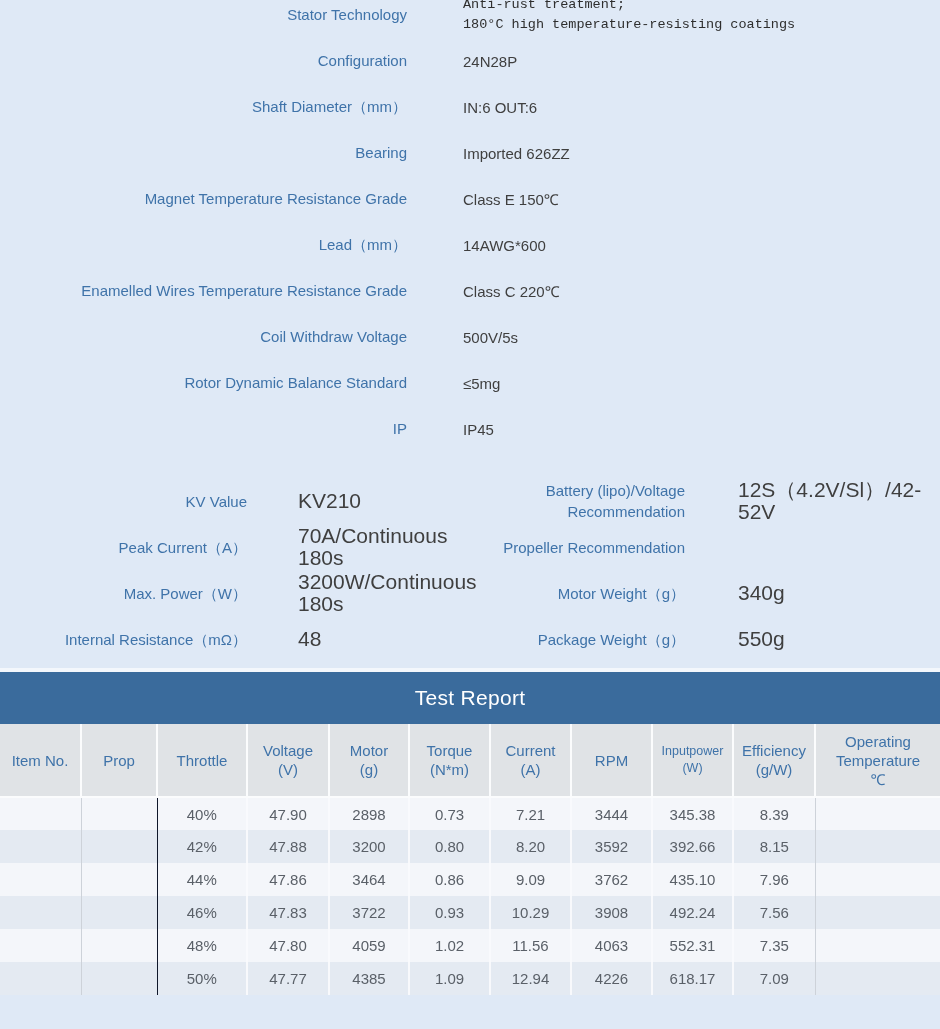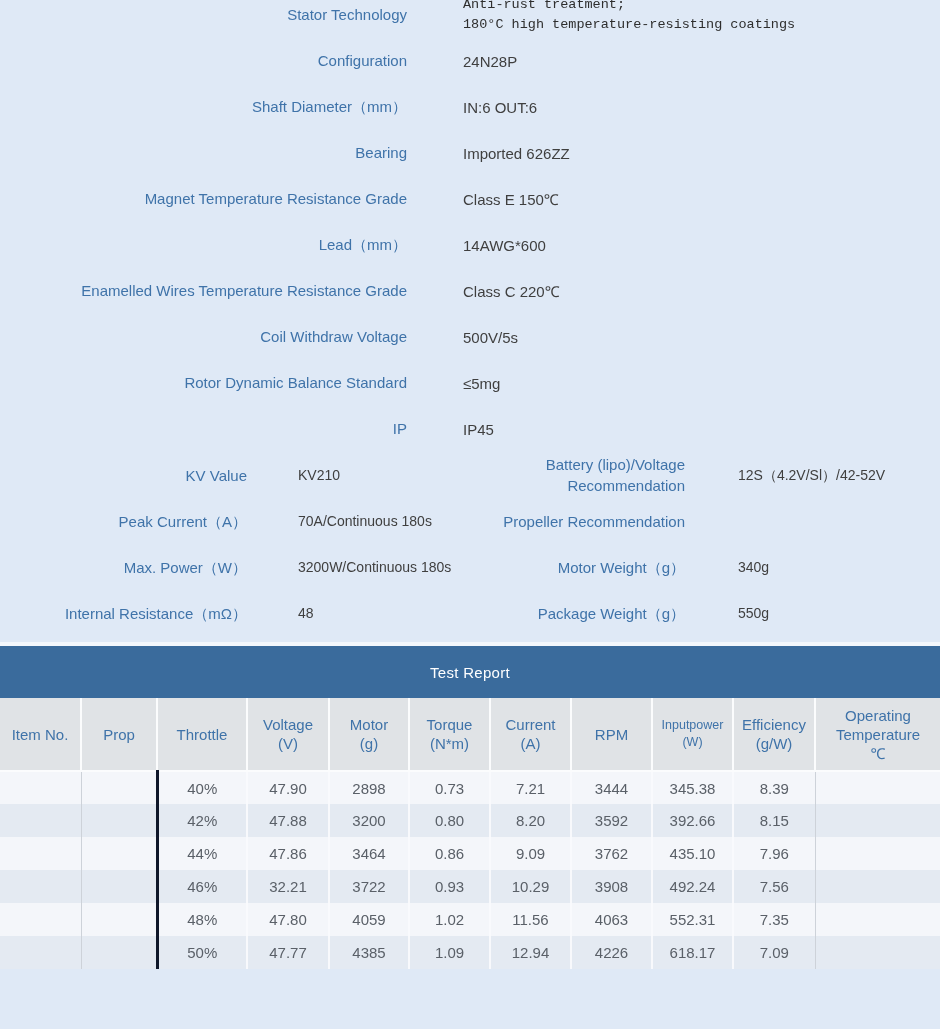--- a/index.html
+++ b/index.html
@@ -20,49 +20,49 @@
   .page{position:relative;width:940px;height:1029px;overflow:hidden;background:var(--page-bg);}
 
   
   .spec1{margin-top:-8px;}
   .s1-row{display:flex;align-items:center;height:46px;}
   .s1-label{width:407px;text-align:right;color:var(--accent-blue);font-size:15px;line-height:20px;}
   .s1-value{margin-left:56px;color:var(--value-text);font-size:15px;line-height:21px;}
   .s1-value.mono{font-family:"Liberation Mono","DejaVu Sans Mono",monospace;font-size:13.5px;line-height:20px;color:#2e2e2e;}
 
   
-  .spec2{}
+  .spec2{margin-top:26px;}
   .s2-row{display:grid;grid-template-columns:247px 226px 212px 255px;align-items:center;min-height:46px;}
   .s2-label{text-align:right;color:var(--accent-blue);font-size:15px;line-height:21px;}
-  .s2-value{padding-left:51px;color:var(--value-text);font-size:14px;line-height:22px;}
+  .s2-value{padding-left:51px;color:var(--value-text);font-size:21px;line-height:22px;}
   .s2-value.right{padding-left:53px;}
 
   
   .divider{height:4px;background:#f3f7fc;margin-top:6px;}
   .banner{height:52px;background:var(--banner-bg);color:var(--banner-text);
-          display:flex;align-items:center;justify-content:center;font-size:15px;letter-spacing:.3px;}
+          display:flex;align-items:center;justify-content:center;font-size:21px;letter-spacing:.3px;}
 
   
   table.report{width:940px;border-collapse:collapse;table-layout:fixed;}
   col.c0{width:81px;}col.c1{width:76px;}col.c2{width:90px;}col.c3{width:82px;}
   col.c4{width:80px;}col.c5{width:81px;}col.c6{width:81px;}col.c7{width:81px;}
   col.c8{width:81px;}col.c9{width:82px;}col.c10{width:125px;}
   thead th{height:73px;background:var(--header-row-bg);color:var(--accent-blue);
            font-weight:normal;font-size:15px;line-height:19px;vertical-align:middle;text-align:center;
            border-left:2px solid #fbfcfd;border-bottom:2px solid #fbfcfd;padding:0 2px;}
   thead th:first-child{border-left:none;}
   thead th.small{font-size:12.5px;line-height:17px;}
   tbody td{height:33px;text-align:center;font-size:15px;color:var(--cell-text);
            border-left:2px solid rgba(250,251,253,.9);padding:0;}
   tbody td:first-child{border-left:none;}
   tbody tr:nth-child(odd) td{background:var(--row-light);}
   tbody tr:nth-child(even) td{background:var(--row-dark);}
   tbody td.mergecol{background:var(--merged-col-bg);border-left:1px solid #cdd2d9;}
   tbody td.mergecol:first-child{border-left:none;}
-  tbody td.after-merge{border-left:3px solid #0f172a;}
+  tbody td.after-merge{border-left:1px solid #0f172a;}
 </style>
 </head>
 <body>
 
 <div class="page">
   <section class="spec1" id="spec1">
       <div class="s1-row">
         <div class="s1-label">Stator Technology</div>
         <div class="s1-value mono">
           <div>Anti-rust treatment;</div>
@@ -263,21 +263,21 @@
           <td>9.09</td>
           <td>3762</td>
           <td>435.10</td>
           <td>7.96</td>
           <td class="mergecol"></td>
         </tr>
         <tr>
           <td class="mergecol"></td>
           <td class="mergecol"></td>
           <td class="after-merge">46%</td>
-          <td>32.21</td>
+          <td>47.83</td>
           <td>3722</td>
           <td>0.93</td>
           <td>10.29</td>
           <td>3908</td>
           <td>492.24</td>
           <td>7.56</td>
           <td class="mergecol"></td>
         </tr>
         <tr>
           <td class="mergecol"></td>

